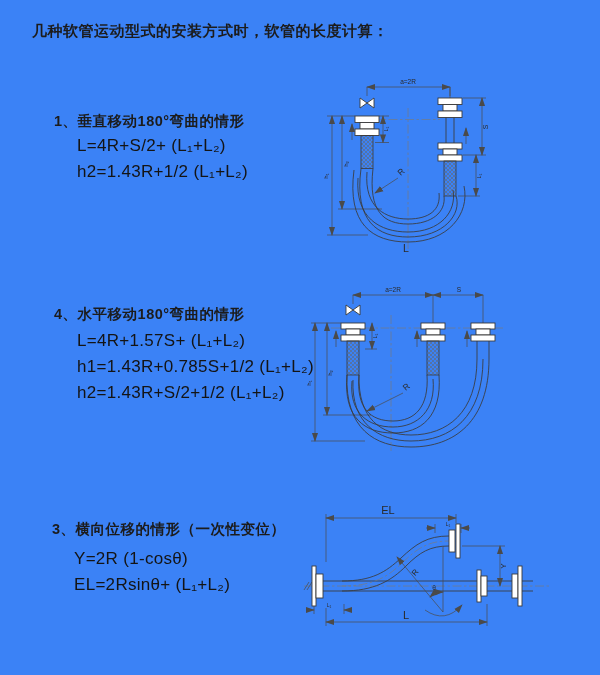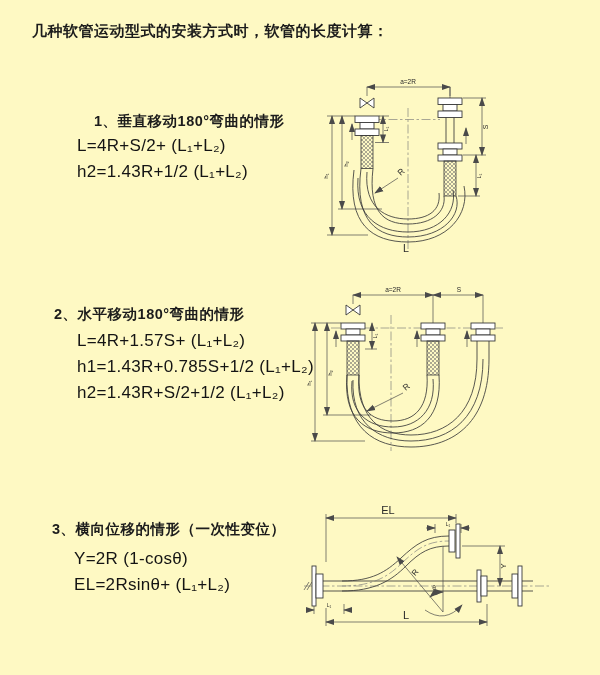--- a/index.html
+++ b/index.html
@@ -1,43 +1,43 @@
 <!DOCTYPE html>
 <html><head>
 <meta charset="utf-8">
 <style>
   html,body{margin:0;padding:0;background:#ffffff;}
-  .page{position:relative;width:600px;height:675px;background:#fef9c3;overflow:hidden;
+  .page{position:relative;width:600px;height:675px;background:#3b82f6;overflow:hidden;
         font-family:"Liberation Sans","DejaVu Sans",sans-serif;color:#1c1c1c;}
   .title{position:absolute;left:32px;top:22px;font-size:15px;font-weight:700;letter-spacing:0.5px;}
   .sec-heading{position:absolute;font-size:14.5px;font-weight:700;letter-spacing:0.5px;}
   .formulas{position:absolute;font-size:17px;font-weight:400;color:#141414;letter-spacing:0.3px;}
   .fline{line-height:26px;white-space:pre;}
   .dg{position:absolute;}
   .dg .dl{stroke:#4a4a4a;stroke-width:0.7;fill:none;}
   .dg .cl{stroke:#7a7a7a;stroke-width:0.65;fill:none;stroke-dasharray:9 2.5 2.5 2.5;}
   .dg .pt{stroke:#3a3a3a;stroke-width:0.9;fill:#ffffff;}
   .dg .hs{stroke:#3a3a3a;stroke-width:0.85;fill:none;}
   .dg .br{stroke:#3a3a3a;stroke-width:0.8;}
   .dg text{fill:#2a2a2a;font-family:"Liberation Sans","DejaVu Sans",sans-serif;}
 </style>
 </head>
 <body>
 
 <div class="page">
 
   <div class="title">几种软管运动型式的安装方式时，软管的长度计算：</div>
 
-  <div class="sec-heading" style="left:54px;top:112px;margin-left:40px;">1、垂直移动180°弯曲的情形</div>
+  <div class="sec-heading" style="left:54px;top:112px;">1、垂直移动180°弯曲的情形</div>
   <div class="formulas" style="left:77px;top:133px;">
     <div class="fline">L=4R+S/2+ (L₁+L₂)</div>
     <div class="fline">h2=1.43R+1/2 (L₁+L₂)</div>
   </div>
 
-  <div class="sec-heading" style="left:54px;top:305px;">2、水平移动180°弯曲的情形</div>
+  <div class="sec-heading" style="left:54px;top:305px;">4、水平移动180°弯曲的情形</div>
   <div class="formulas" style="left:77px;top:328px;">
     <div class="fline">L=4R+1.57S+ (L₁+L₂)</div>
     <div class="fline">h1=1.43R+0.785S+1/2 (L₁+L₂)</div>
     <div class="fline">h2=1.43R+S/2+1/2 (L₁+L₂)</div>
   </div>
 
   <div class="sec-heading" style="left:52px;top:520px;">3、横向位移的情形（一次性变位）</div>
   <div class="formulas" style="left:74px;top:546px;">
     <div class="fline">Y=2R (1-cosθ)</div>
     <div class="fline">EL=2Rsinθ+ (L₁+L₂)</div>

